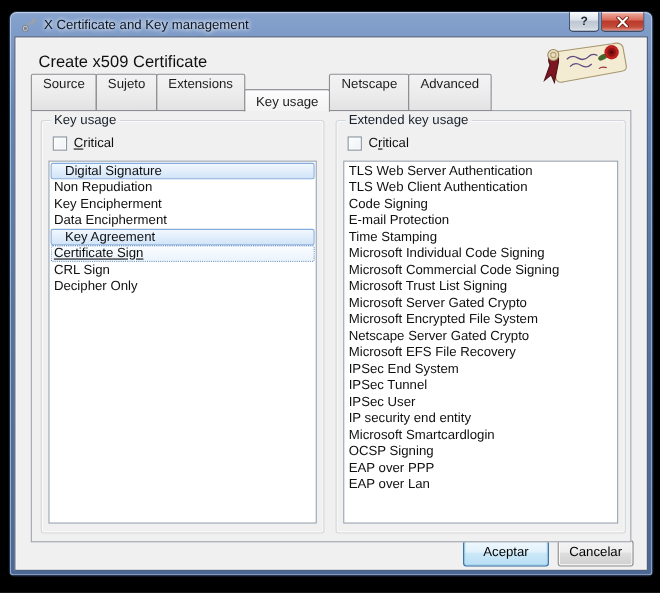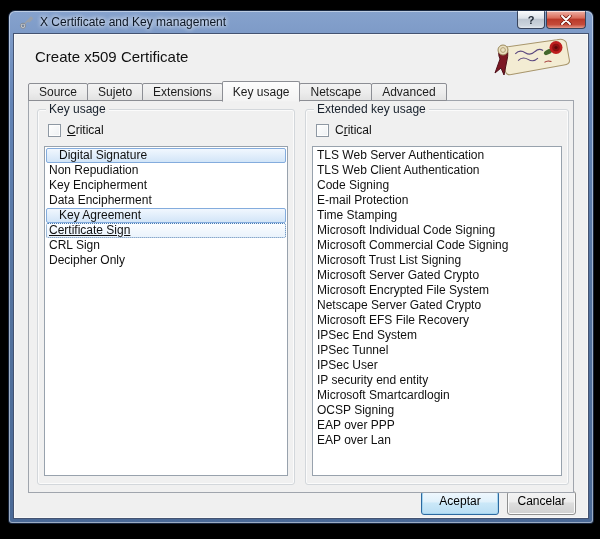--- a/index.html
+++ b/index.html
@@ -44,21 +44,21 @@
   .client {
     position:absolute; left:4px; right:4px; top:22px; bottom:4px;
     background:#f0f0f0; border:1px solid #445371;
     box-shadow:inset 0 0 0 1px rgba(255,255,255,.5);
   }
   .heading { position:absolute; left:5px; top:14px; font-size:15px; color:#101010;margin-left:16px; }
   .logo { position:absolute; right:12px; top:4px; }
 
   .tabs { position:absolute; left:14px; top:46px; height:21px; display:flex; align-items:flex-end; z-index:3; }
   .tab {
-    height:18px; line-height:17px; padding:0 10px; font-size:12px; color:#1c1c1c;
+    height:34px; line-height:17px; padding:0 10px; font-size:12px; color:#1c1c1c;
     background:linear-gradient(#f3f3f3,#ececec 55%, #e2e2e2);
     border:1px solid #8c8e94; border-radius:2px 2px 0 0; margin-right:-1px;
     position:relative; white-space:nowrap;
   }
   .tab.active {
     height:21px; line-height:20px; z-index:4;
     background:linear-gradient(#fdfdfd,#f3f3f3);
     border-bottom:1px solid #f1f1f1; margin-bottom:-1px;
   }
   .pane {

